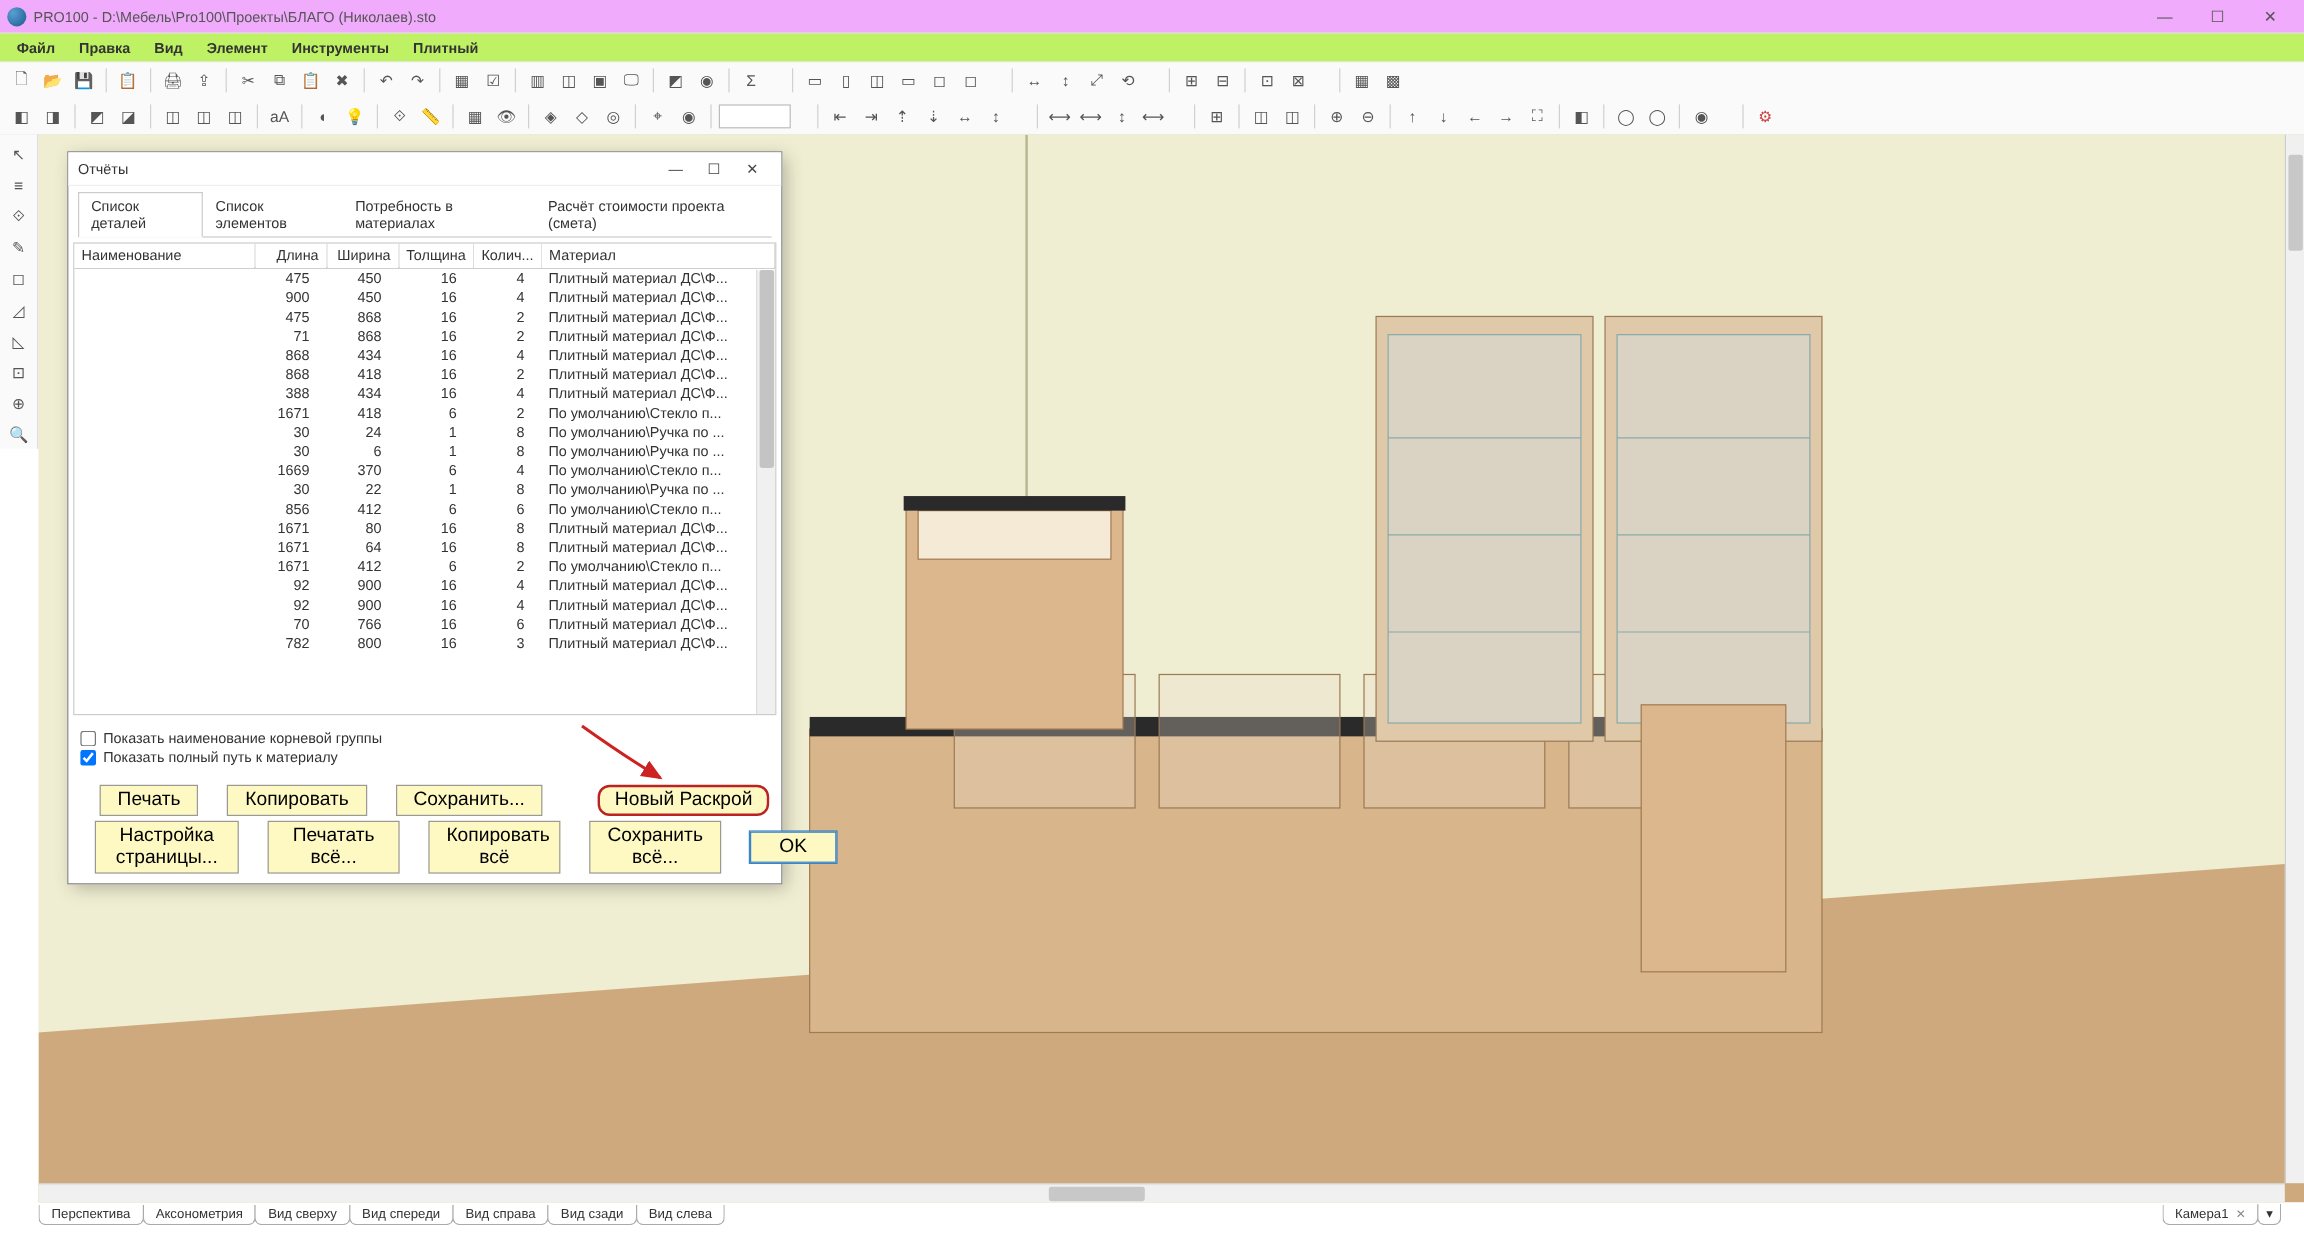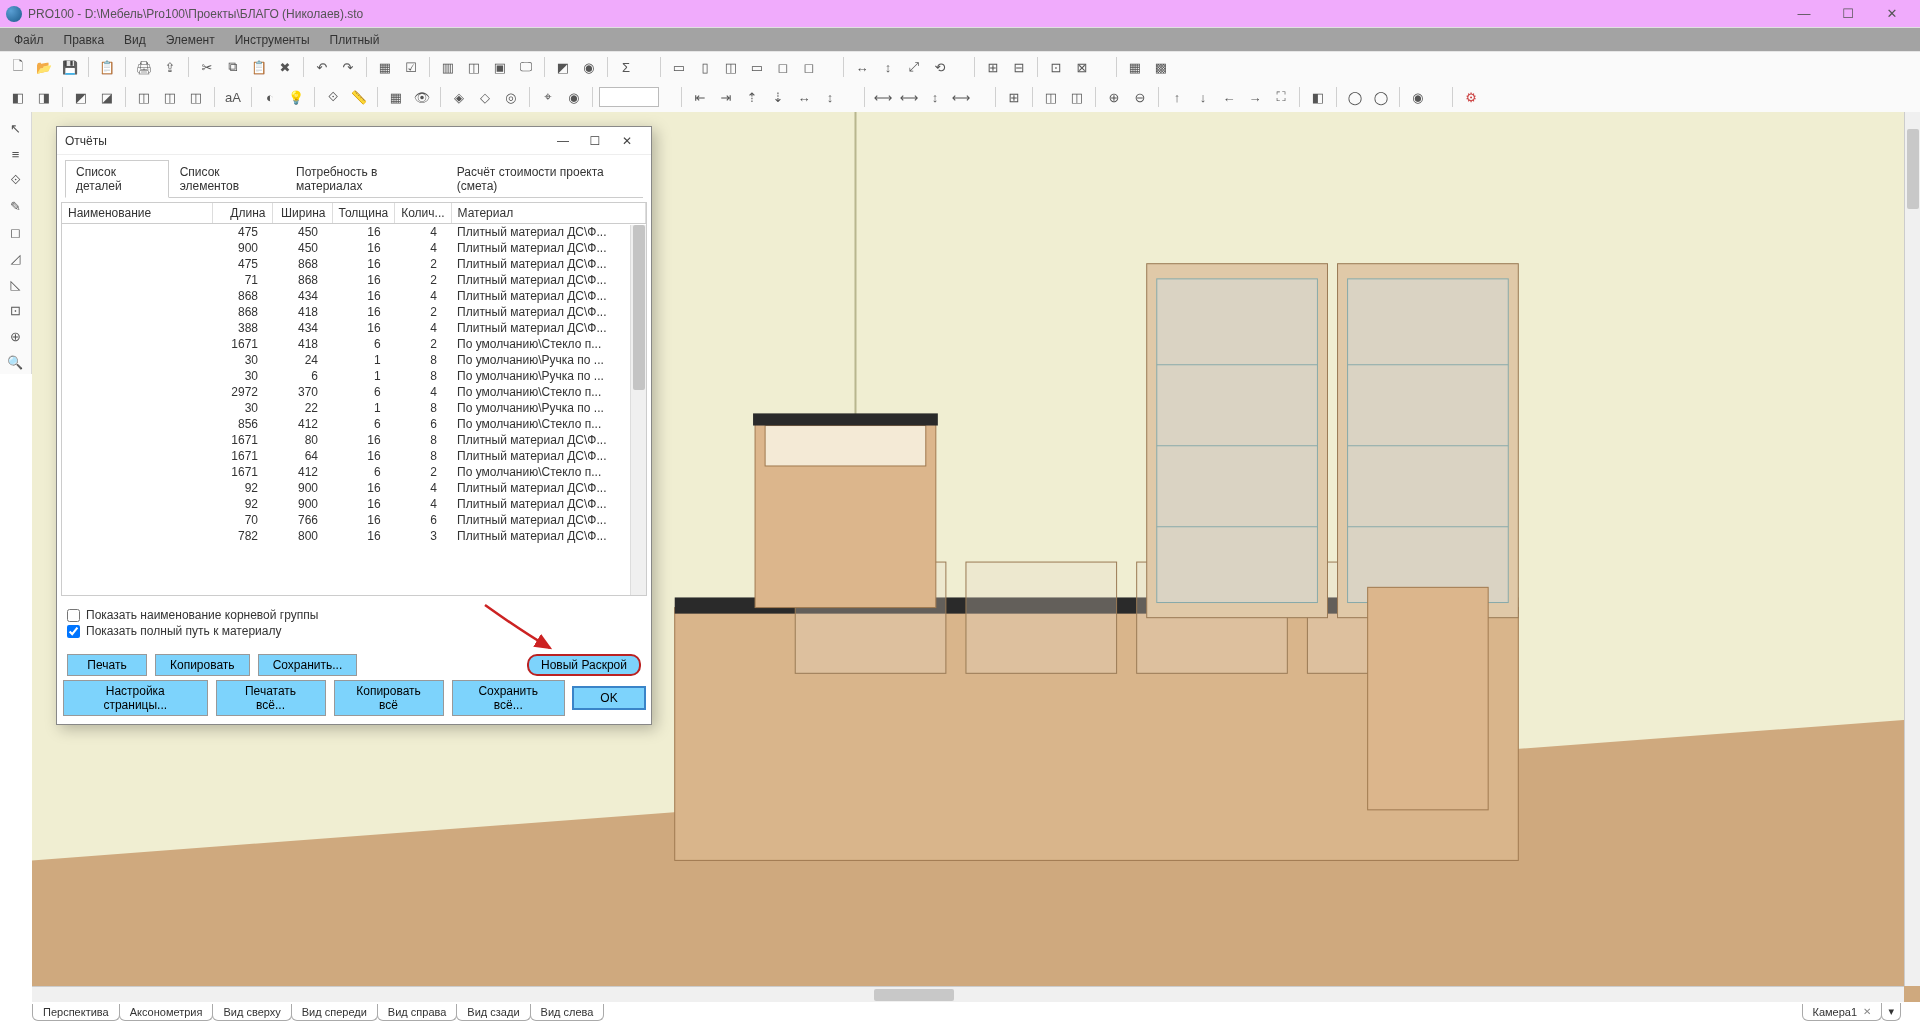--- a/index.html
+++ b/index.html
@@ -6,21 +6,21 @@
 body { background: #fff; font-size: 12px; color: #333; overflow: hidden; width: 1920px; height: 1030px; position: relative; }
 
 
 .title-bar { height: 28px; background: #f0abfc; display: flex; align-items: center; padding: 0 6px; border-bottom: 1px solid #e0e0e0; }
 .title-bar .app-icon { width: 16px; height: 16px; border-radius: 50%; background: radial-gradient(circle at 30% 30%, #5a9fd4, #1a5a8a); margin-right: 6px; }
 .title-bar .title { color: #555; font-size: 12px; flex: 1; }
 .title-bar .win-btns { display: flex; }
 .title-bar .win-btn { width: 44px; height: 28px; display: flex; align-items: center; justify-content: center; color: #555; font-size: 13px; }
 
 
-.menu-bar { height: 24px; display: flex; align-items: center; padding: 0 4px; background: #a3a3a3; border-bottom: 1px solid #e6e6e6; }
+.menu-bar { height: 24px; display: flex; align-items: center; padding: 0 4px; background: #bef264; border-bottom: 1px solid #e6e6e6; font-weight: bold; }
 .menu-bar .menu-item { padding: 2px 10px; font-size: 12px; color: #333; }
 
 
 .toolbar-rows { background: #fafafa; border-bottom: 1px solid #d8d8d8; }
 .tool-row { height: 30px; display: flex; align-items: center; padding: 0 6px; gap: 2px; }
 .tool-btn { width: 24px; height: 24px; display: flex; align-items: center; justify-content: center; border: 1px solid transparent; border-radius: 2px; font-size: 13px; color: #555; }
 .tool-sep { width: 1px; height: 20px; background: #d0d0d0; margin: 0 4px; }
 .tool-combo { width: 60px; height: 20px; border: 1px solid #bbb; background: #fff; font-size: 11px; padding: 0 4px; }
 
 
@@ -57,21 +57,21 @@
 .tbl th { background: #fff; border-right: 1px solid #ddd; border-bottom: 1px solid #ccc; padding: 3px 6px; text-align: left; font-weight: normal; position: sticky; top:0;}
 .tbl td { padding: 1px 6px; white-space: nowrap; }
 .tbl td.num { text-align: right; padding-right: 14px; }
 .tbl-scroll { position:absolute; right:0; top:22px; bottom:0; width:16px; background:#f0f0f0; border-left:1px solid #ddd;}
 .tbl-scroll-thumb { position:absolute; top:0; left:2px; width:12px; height:165px; background:#c4c4c4; border-radius:2px;}
 .dlg-body { padding: 6px 10px; }
 .chk { display: flex; align-items: center; gap: 6px; font-size: 12px; margin: 2px 0; }
 .chk input { width:13px; height:13px; }
 .dlg-row1 { display:flex; gap:8px; margin:8px 10px 4px 10px; align-items:center;}
 .dlg-row2 { display:flex; gap:8px; margin:4px 6px 8px 6px; align-items:center;}
-.btn { background: #7dd3fc; border: 1px solid #999; padding: 3px 14px; font-size: 12px; min-width: 80px; text-align: center; }
+.btn { background: #fef9c3; border: 1px solid #999; padding: 3px 14px; font-size: 16px; min-width: 80px; text-align: center; margin-left: 16px; }
 .btn.hl { border: 2px solid #b22; border-radius: 10px; padding: 2px 12px; }
 .btn.primary { border: 1px solid #3a84c8; outline: 1px solid #3a84c8; }
 .spacer { flex:1; }
 
 
 .arrow { position:absolute; z-index:25; pointer-events:none;}
 </style>
 </head>
 <body>
 
@@ -393,21 +393,21 @@
           <tr>
             <td></td>
             <td class="num">30</td>
             <td class="num">6</td>
             <td class="num">1</td>
             <td class="num">8</td>
             <td>По умолчанию\Ручка по ...</td>
           </tr>
           <tr>
             <td></td>
-            <td class="num">2972</td>
+            <td class="num">1669</td>
             <td class="num">370</td>
             <td class="num">6</td>
             <td class="num">4</td>
             <td>По умолчанию\Стекло п...</td>
           </tr>
           <tr>
             <td></td>
             <td class="num">30</td>
             <td class="num">22</td>
             <td class="num">1</td>

